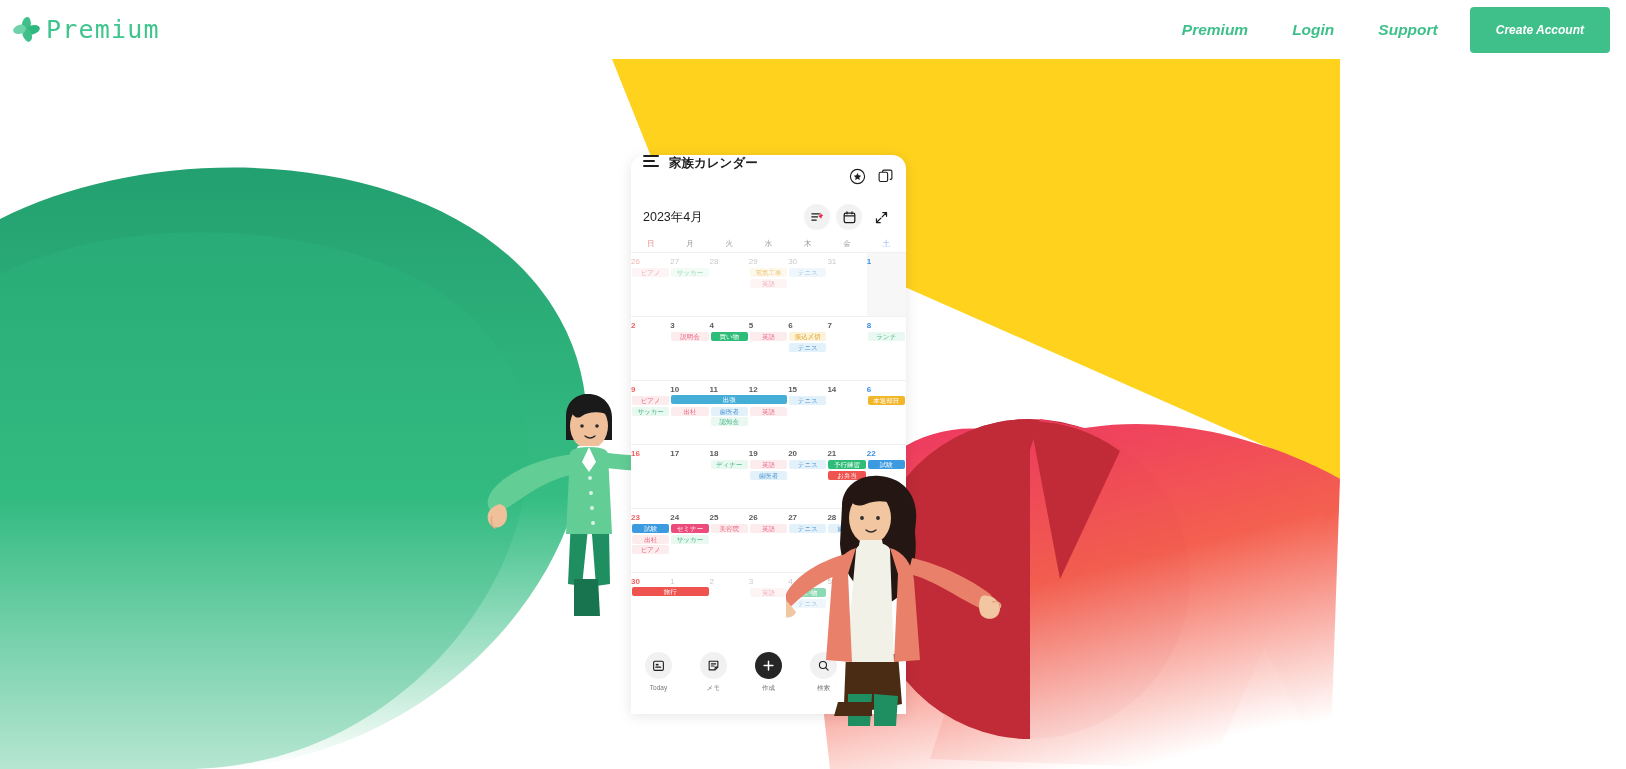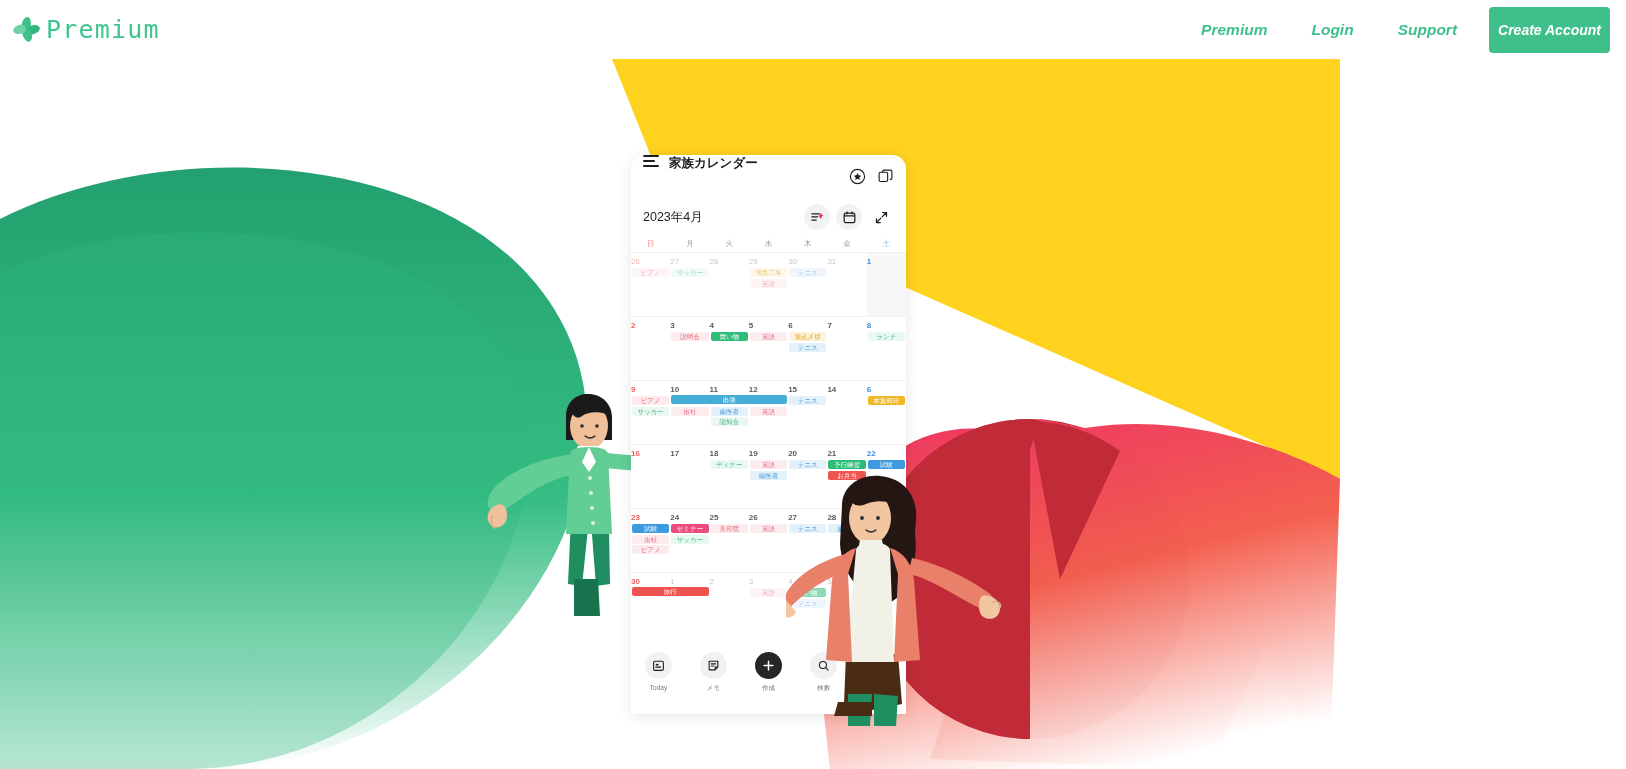--- a/index.html
+++ b/index.html
@@ -29,22 +29,22 @@
   #brand .wordmark {
     font-size:25px; color:#3ec58d; letter-spacing:1.2px;
     font-family:"DejaVu Sans Mono", monospace;
   }
   #navlinks { margin-left:auto; display:flex; align-items:center; height:59px;font-style:italic; }
   #navlinks .navlink {
     color:#3fc08b; font-size:15.5px; font-weight:bold;
     padding:0 22px; line-height:59px; cursor:pointer; white-space:nowrap;
   }
   #createAccount {
-    background:#3fc08b; color:#fff; font-size:14px; font-weight:bold;
-    height:46px; padding:0 9px; display:flex; align-items:center;
+    background:#3fc08b; color:#fff; font-size:12px; font-weight:bold;
+    height:46px; padding:0 26px; display:flex; align-items:center;
     border-radius:4px; margin-left:10px; margin-right:16px; cursor:pointer;
     white-space:nowrap;
   }
 
   
   #hero {
     position:absolute; top:59px; left:0; width:1626px; height:710px;
     overflow:hidden; background:#ffffff;
   }
   #hero svg { position:absolute; top:0; left:0; }

